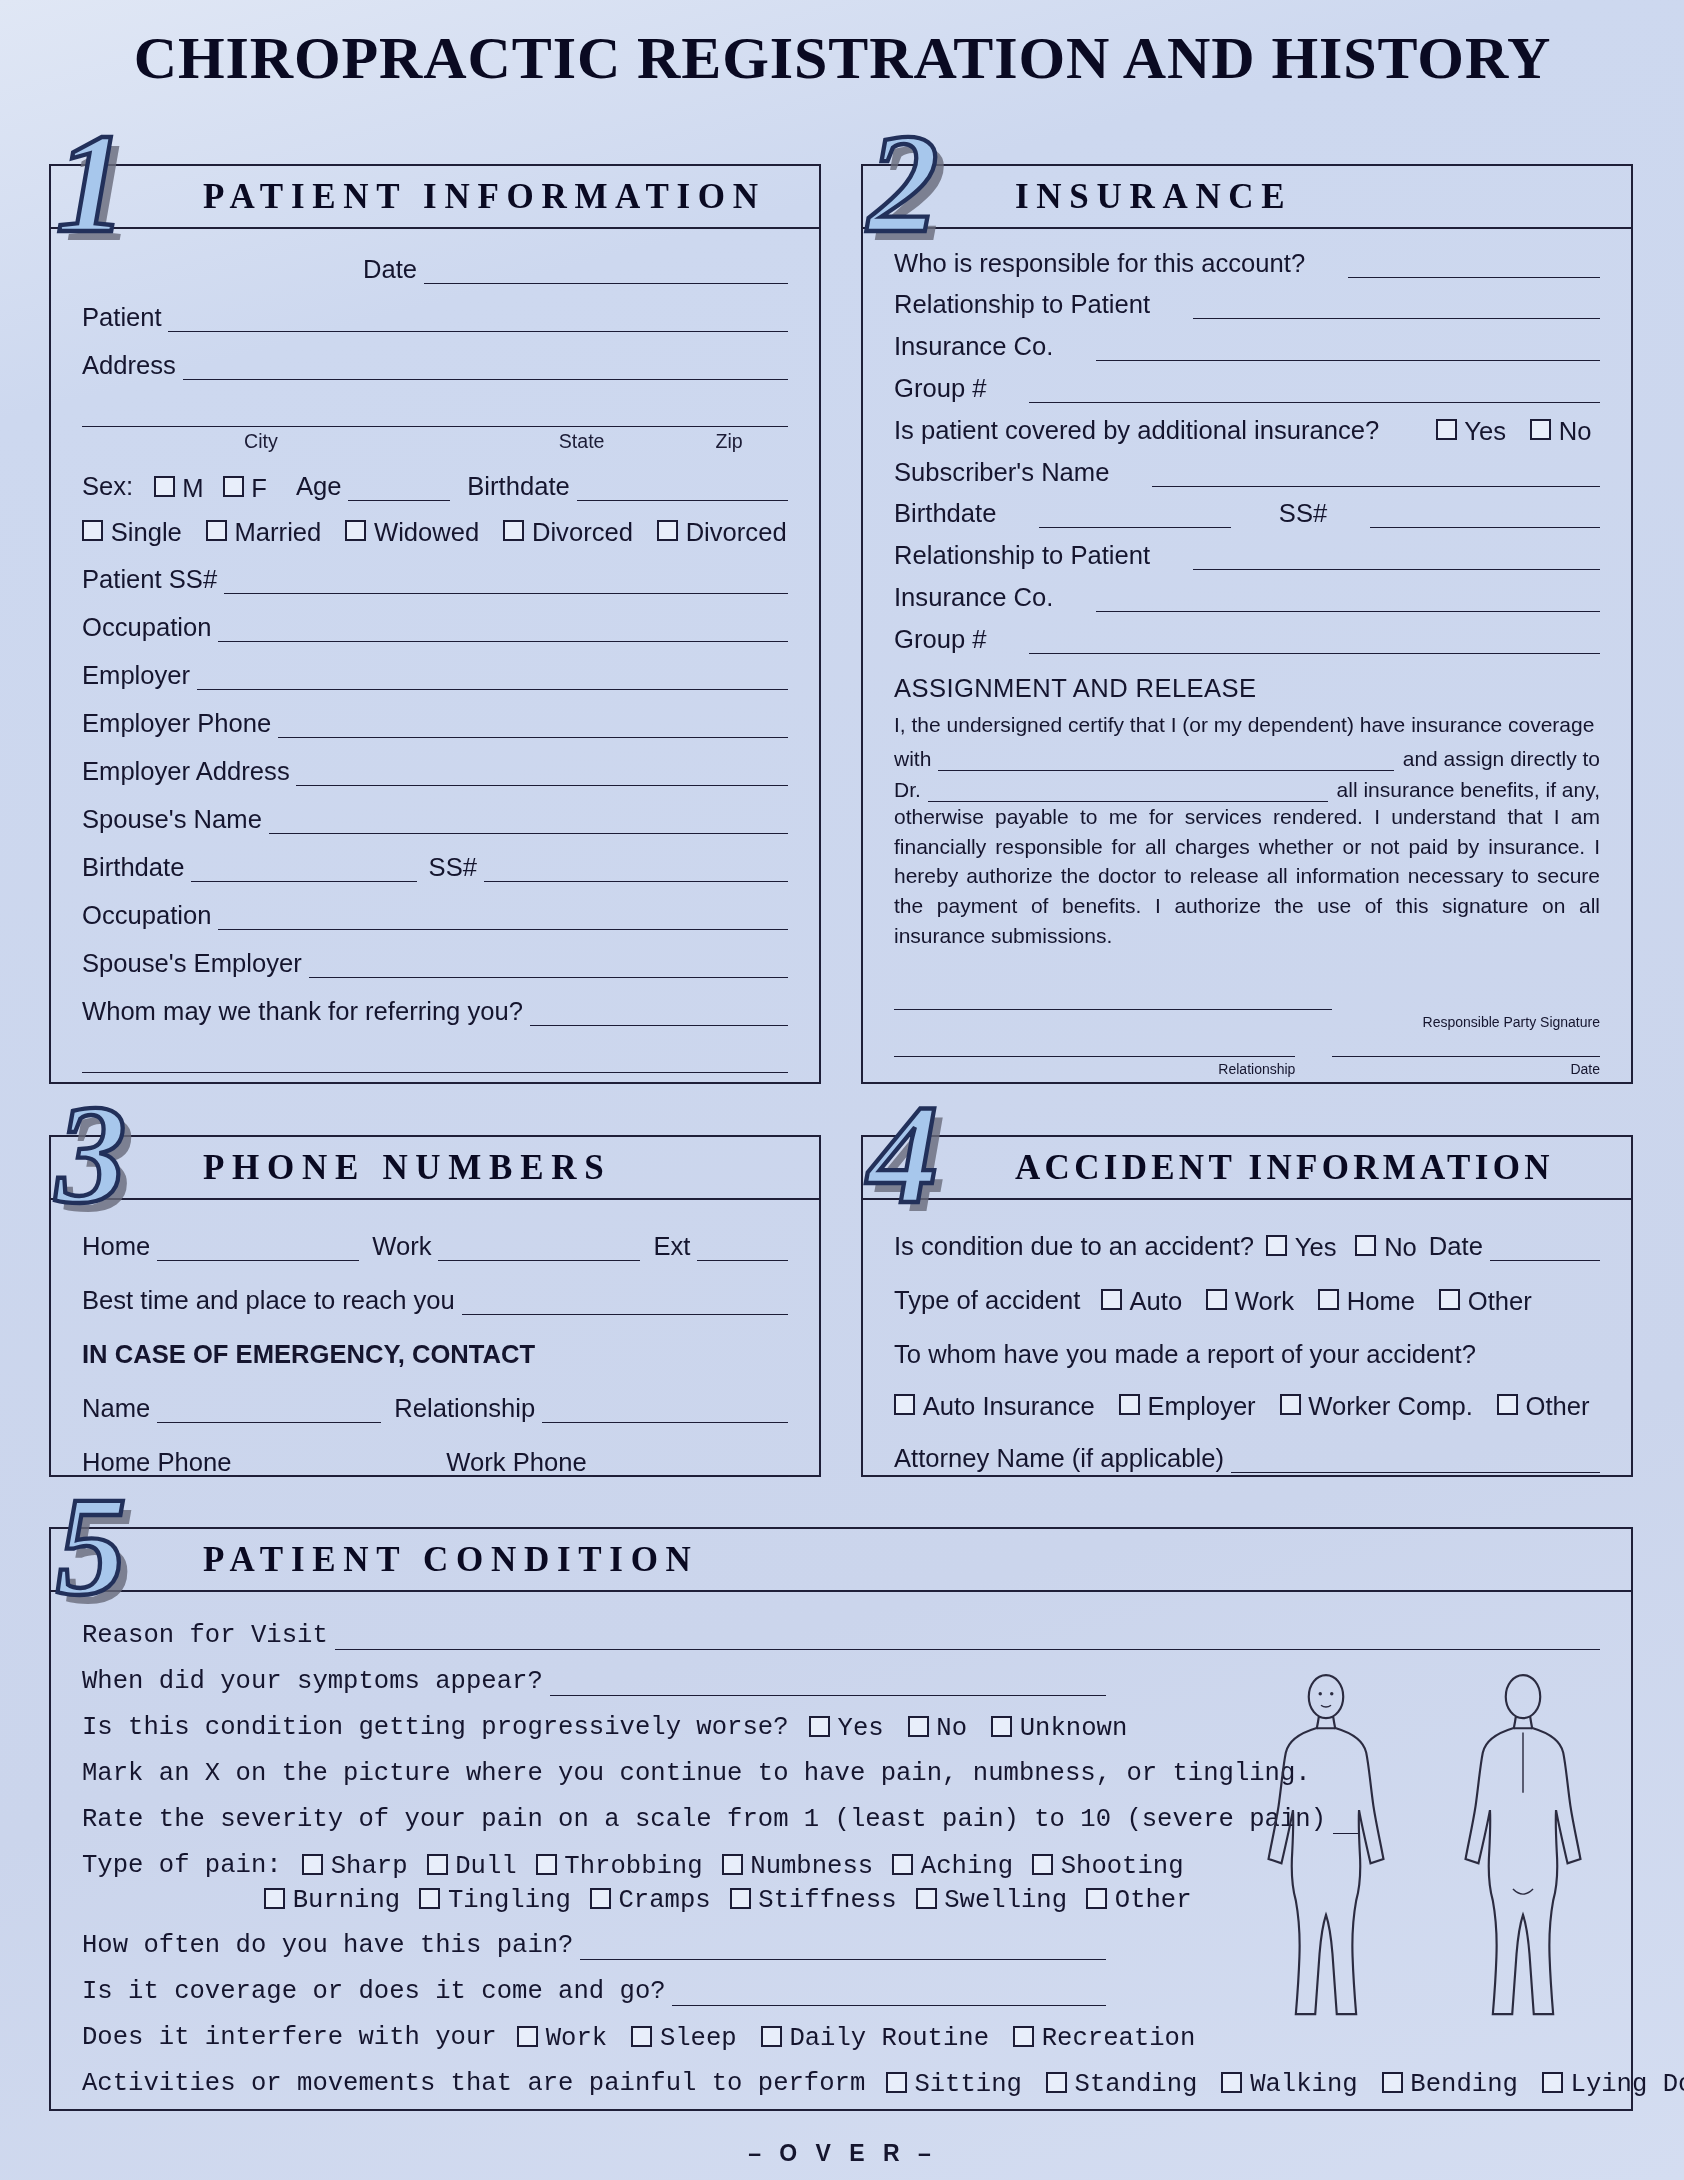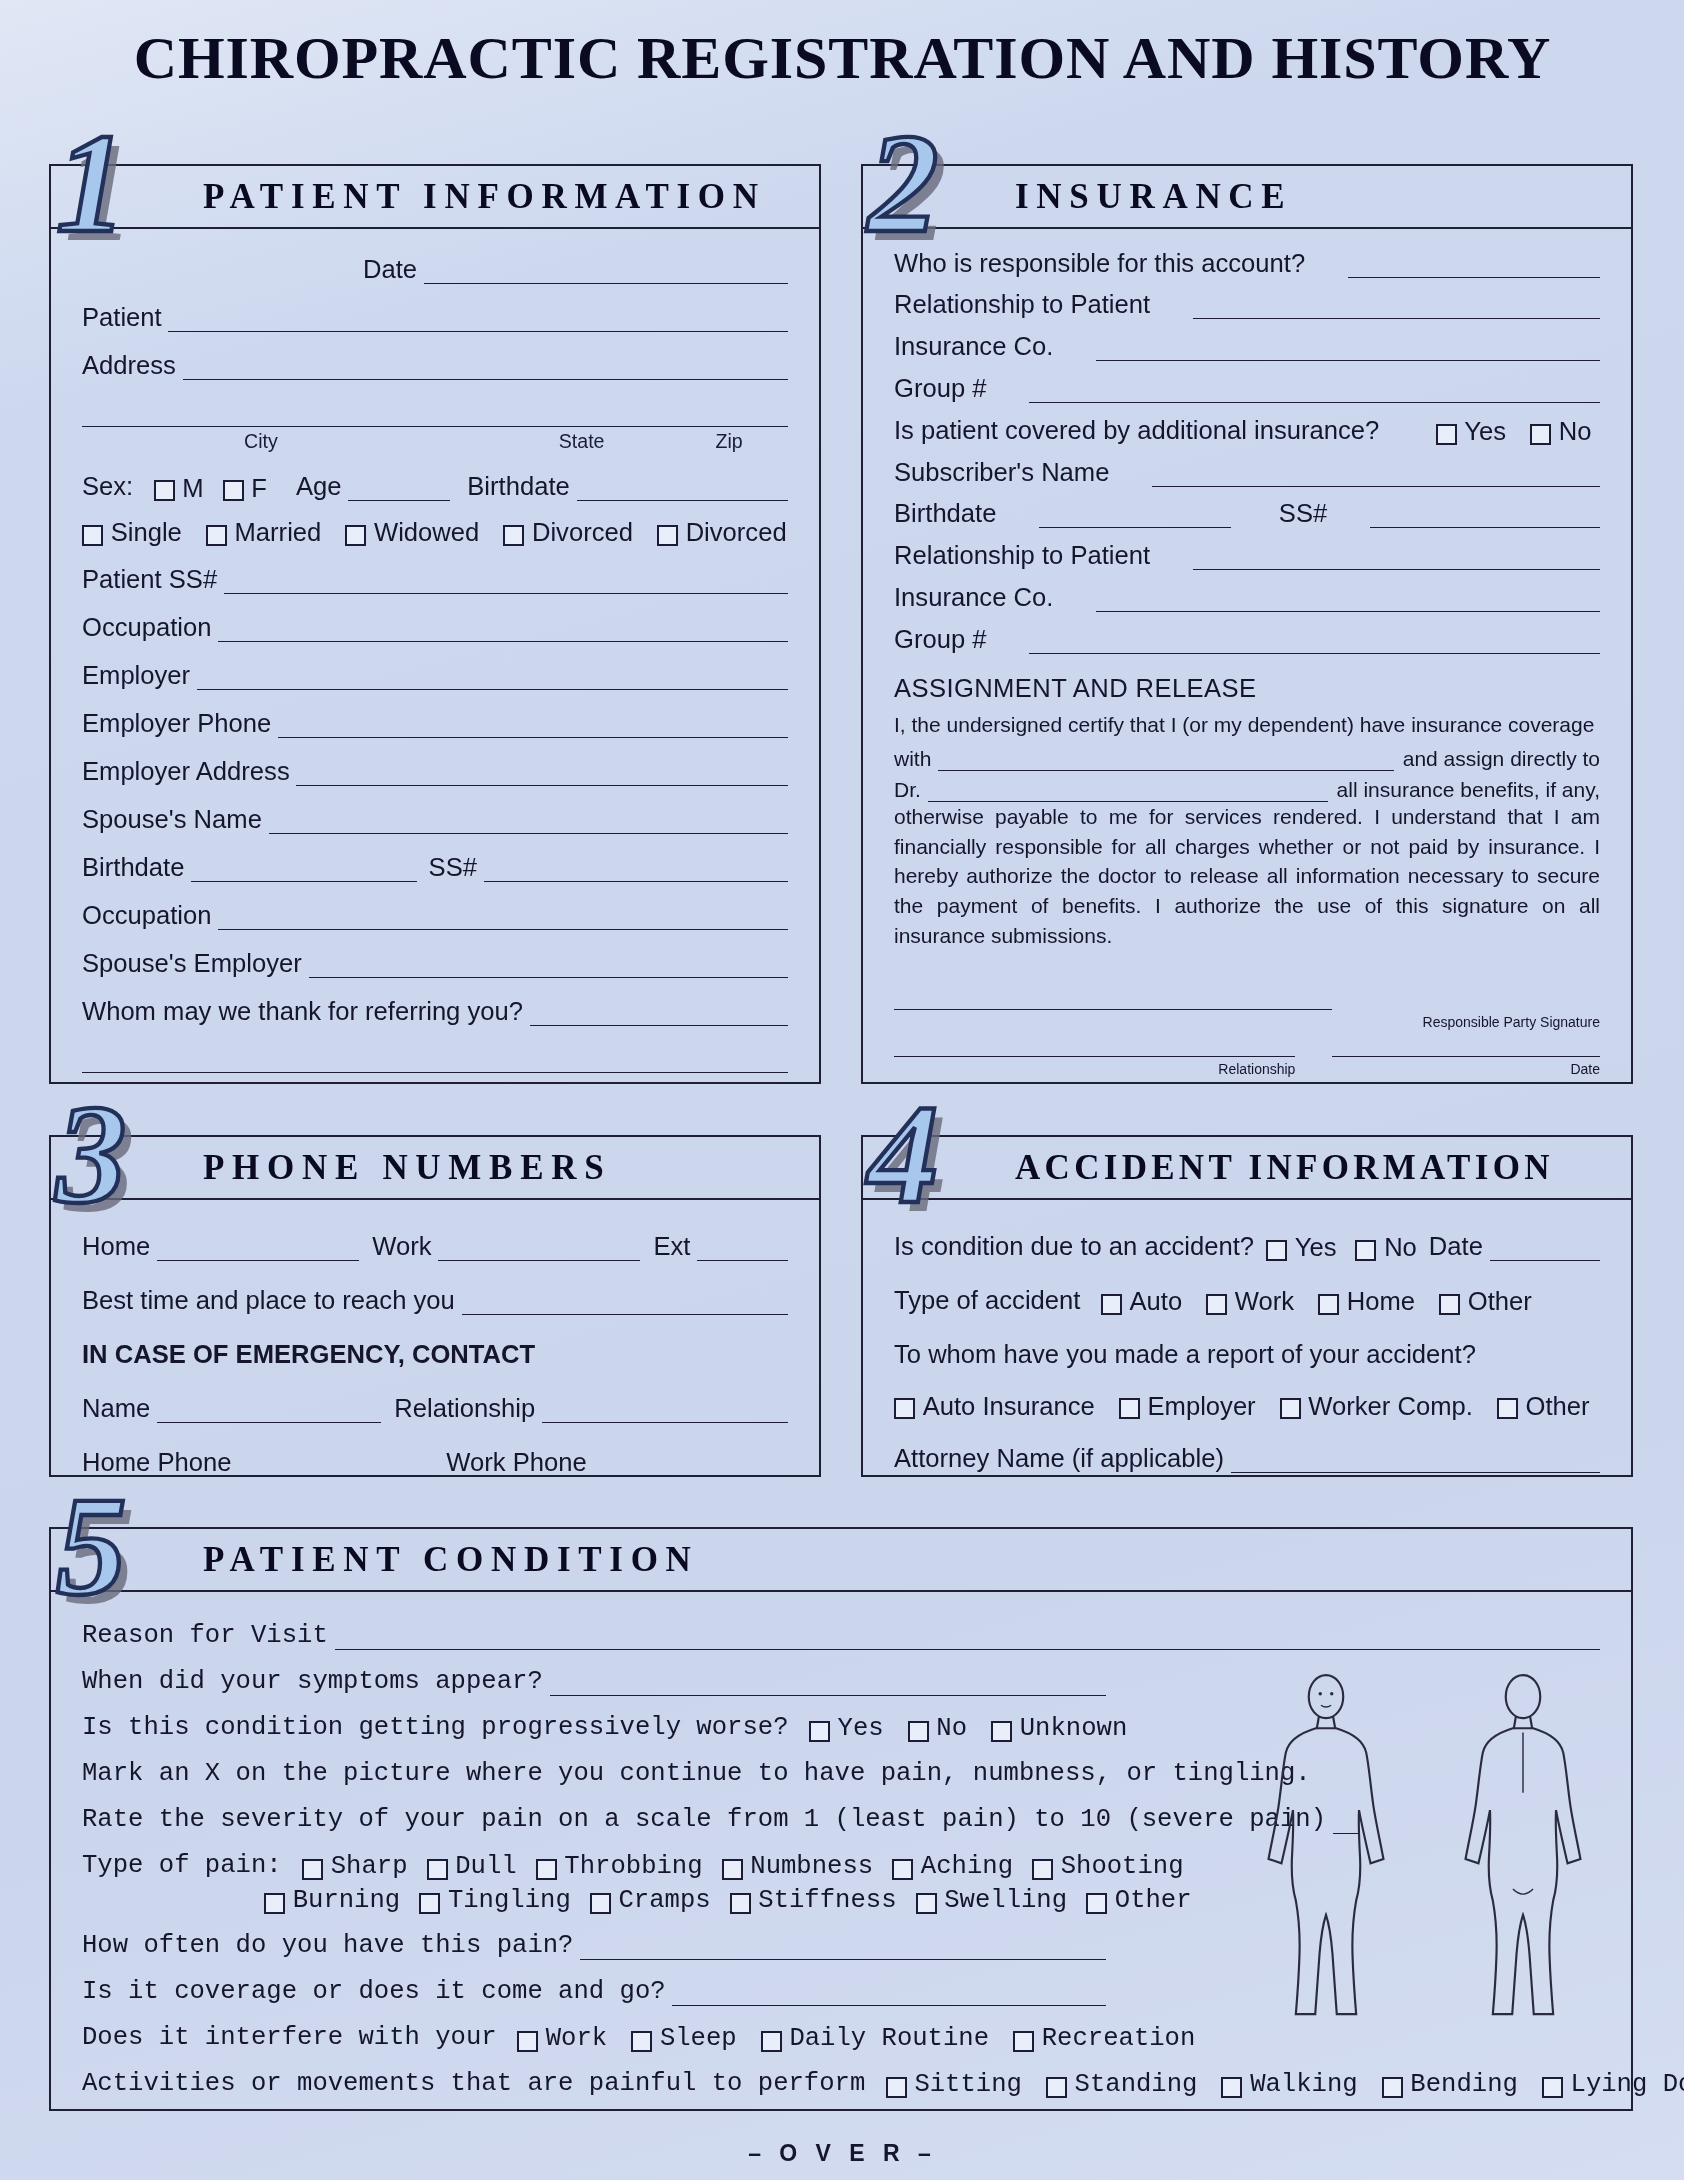--- a/index.html
+++ b/index.html
@@ -42,21 +42,21 @@
   .s3 .frow, .s4 .frow { margin-top: 25px; }
   .s5 .frow { margin-top: 17px; font-family: Liberation Mono, monospace; }
   .lbl { white-space: nowrap; line-height: 29px; }
   .bold { font-weight: 700; }
   .line { flex: 1; border-bottom: 1.7px solid #1c1c36; height: 28px; margin-left: 6.8px; min-width: 25.6px; }
   .line.short { flex: none; }
   .caprow { display: flex; font-size: 19.6px; margin-top: 3.4px; color: #1c1c36; }
   .cbgroup { display: inline-flex; align-items: center; gap: 24px; margin-left: 20.4px; }
   .cbgroup.tight { gap: 19px; }
   .cbgroup.nolead { margin-left: 0; }
-  .cb { display: inline-flex; align-items: flex-end; }
+  .cb { display: inline-flex; align-items: flex-start; }
   .cb .box { width: 21px; height: 21px; border: 2.6px solid #1c1c36; background: #e8eefa; margin-right: 7.7px; flex: none; }
   .cbl { white-space: nowrap; line-height: 25.6px; }
   .rel-head { font-weight: 400; font-size: 25.6px; margin-top: 20.4px; letter-spacing: 0.4px; }
   .rel-text { font-size: 21px; line-height: 1.42; text-align: justify; margin-top: 6.8px; }
   .rel-row { display: flex; align-items: flex-end; font-size: 21px; margin-top: 7px; line-height: 1.42; }
   .rel-row .line { height: 23px; }
   .sig-line-row { display: flex; margin-top: 31px; }
   .sigcap { font-size: 14px; margin-top: 4.3px; text-align: right; }
   .sig2 { display: flex; gap: 37px; margin-top: 25.6px; }
   .sigcol { display: flex; flex-direction: column; }

